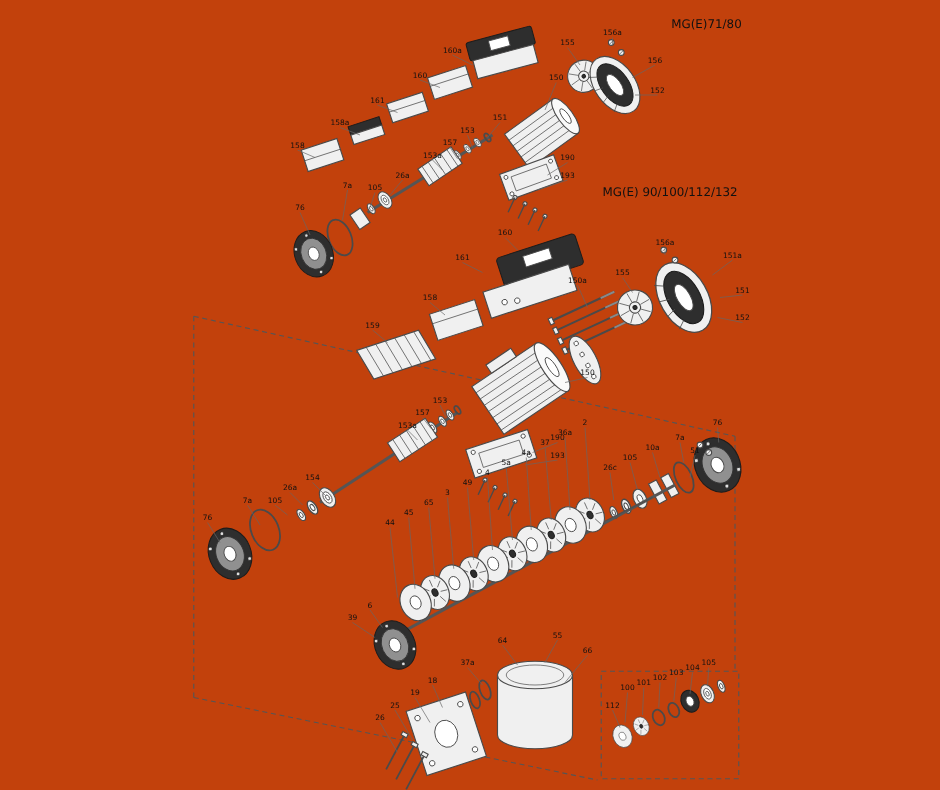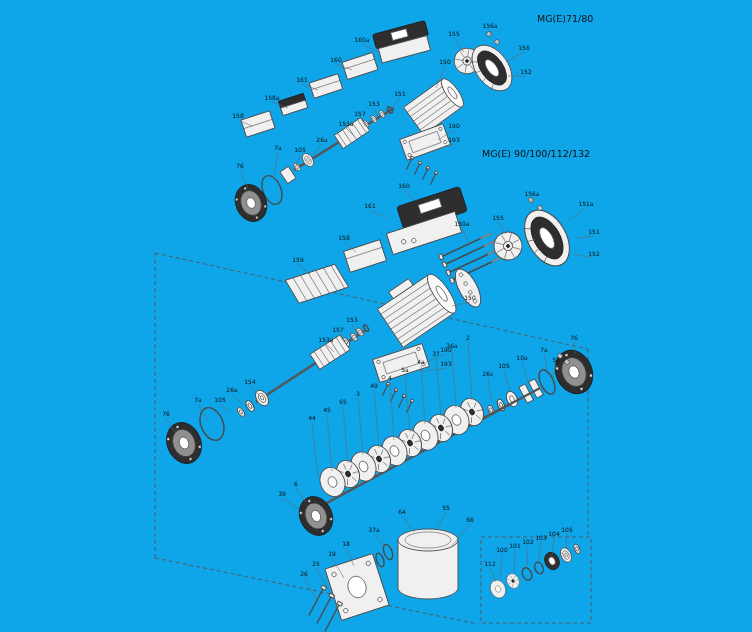--- a/index.html
+++ b/index.html
@@ -1,16 +1,16 @@
 <!DOCTYPE html>
 <html><head>
 <meta charset="utf-8">
 <style>
   html,body{margin:0;padding:0;background:#fff;}
-  .stage{position:relative;width:752px;height:632px;background:#0ea5e9;overflow:hidden;
+  .stage{position:relative;width:752px;height:632px;background:#c2410c;overflow:hidden;
          font-family:"DejaVu Sans",sans-serif;}
   svg{display:block}
   .p  {fill:#f0f0f0;stroke:#4a4a4a;stroke-width:.9;}
   .pl {fill:#fafafa;stroke:#4a4a4a;stroke-width:.9;}
   .h  {fill:#ffffff;stroke:#4a4a4a;stroke-width:.7;}
   .dk {fill:#2e2e2e;stroke:#1c1c1c;stroke-width:.8;}
   .md {fill:#909090;stroke:#333;stroke-width:.7;}
   .t  {stroke:#4a4a4a;stroke-width:.55;fill:none;}
   .or {fill:none;stroke:#4a4a4a;stroke-width:1.4;}
   .dashed{fill:none;stroke:#555;stroke-width:.9;stroke-dasharray:4 3;}

